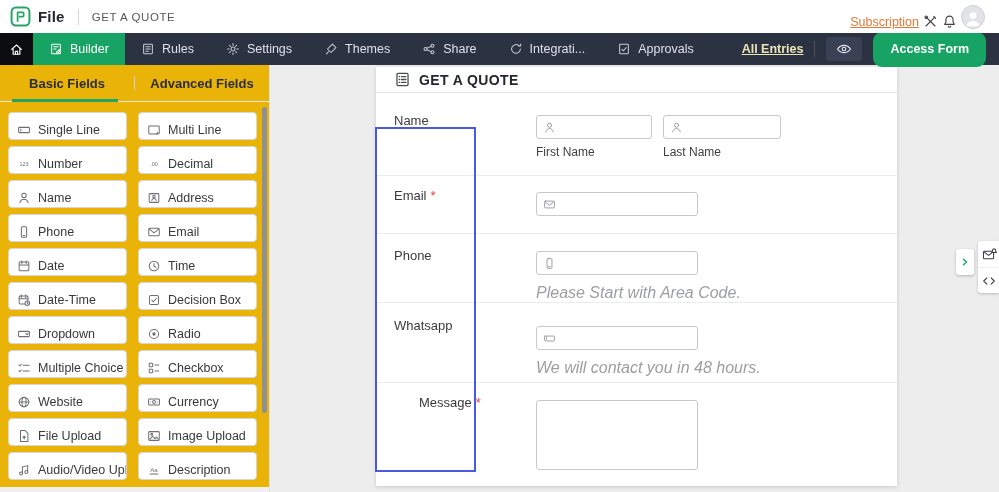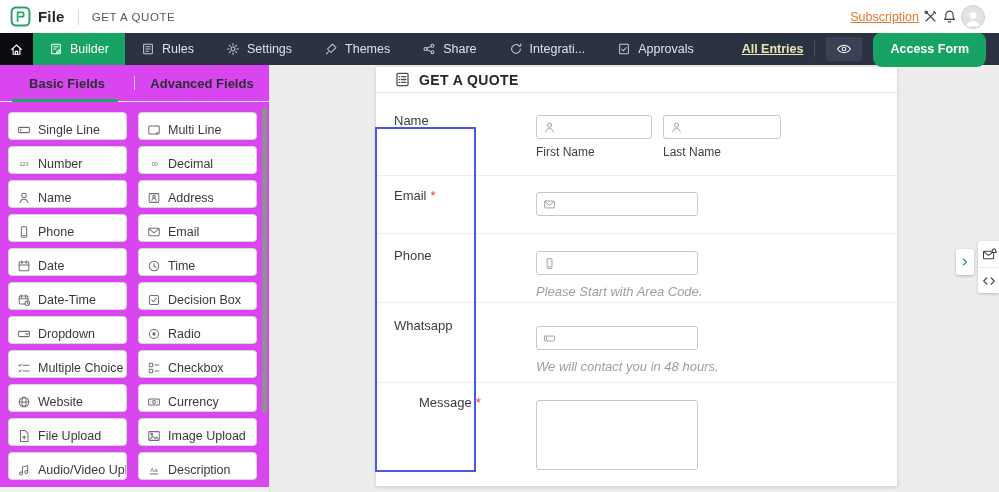--- a/index.html
+++ b/index.html
@@ -14,21 +14,21 @@
 
   
   .topbar {
     height:33px; background:#fff; display:flex; align-items:center;
     padding:0 14px 0 10px; position:relative; z-index:5;
   }
   .logo { width:21px; height:21px; }
   .brand { font-size:15px; font-weight:700; color:#22262c; margin-left:7px; letter-spacing:.2px; }
   .tb-divider { width:1px; height:16px; background:#d7d7d7; margin:0 13px; }
   .form-name-top { font-size:11.5px; color:#55585c; letter-spacing:.6px; font-weight:500; }
-  .tb-right { margin-left:auto; display:flex; align-items:center; gap:4px; }
+  .tb-right { margin-left:auto; display:flex; align-items:flex-end; gap:4px; }
   .subscription { font-size:12.5px; color:#e07a33; text-decoration:underline; cursor:pointer; }
   .tb-icon { color:#3e4147; cursor:pointer; }
   .avatar {
     width:24px; height:24px; border-radius:50%; background:#e2e3e6;
     border:1px solid #cfd0d4; display:flex; align-items:flex-end; justify-content:center; overflow:hidden; cursor:pointer;
   }
 
   
   .navbar {
     height:32px; background:#2b3242; display:flex; align-items:stretch;
@@ -54,21 +54,21 @@
     background:#17a363; color:#fff; font-size:12.5px; font-weight:600;
     border:none; border-radius:9px; height:35px; padding:0 17px; cursor:pointer;
     font-family:"Liberation Sans",sans-serif; align-self:center;
   }
 
   
   .page { display:flex; height:427px; }
 
   
   .sidebar {
-    width:270px; background:#d946ef; border-right:1px solid #e0e0e0;
+    width:270px; background:#eab308; border-right:1px solid #e0e0e0;
     position:relative; flex:none;
   }
   .tabs { display:flex; height:37px; border-bottom:1px solid #e7e7e7; align-items:center; }
   .tab {
     flex:1; text-align:center; font-size:13px; font-weight:600; color:#2b2e33;
     cursor:pointer; position:relative; height:100%; display:flex; align-items:center; justify-content:center;
   }
   .tab.active::after {
     content:""; position:absolute; left:12px; right:16px; bottom:-1px; height:3px; background:#21a565;
   }
@@ -118,21 +118,21 @@
   .r4 { height:104px;} .r4 .row-label{padding-top:12px;padding-left:43px;} .r4 .row-content{padding-top:17px;}
 
   .name-inputs { display:flex; gap:11px; }
   .input {
     height:24px; border:1px solid #c9c9c9; border-radius:3px; background:#fff;
     display:flex; align-items:center; padding-left:6px; color:#97999d; cursor:text;
   }
   .input.single { width:162px; }
   .input.nm1 { width:116px; } .input.nm2 { width:118px; }
   .sublabel { font-size:12px; color:#404040; margin-top:6px; }
-  .helper { font-size:13px; color:#9c9ea1; font-style:italic; margin-top:9px; }
+  .helper { font-size:16px; color:#9c9ea1; font-style:italic; margin-top:9px; }
   .textarea {
     width:162px; height:70px; border:1px solid #c9c9c9; border-radius:3px; background:#fff; cursor:text;
   }
 
   .selection-box {
     position:absolute; left:-1px; top:34px; width:101px; height:345px;
     border:2px solid #4a5ae0; pointer-events:none; z-index:3;
   }
 
   

